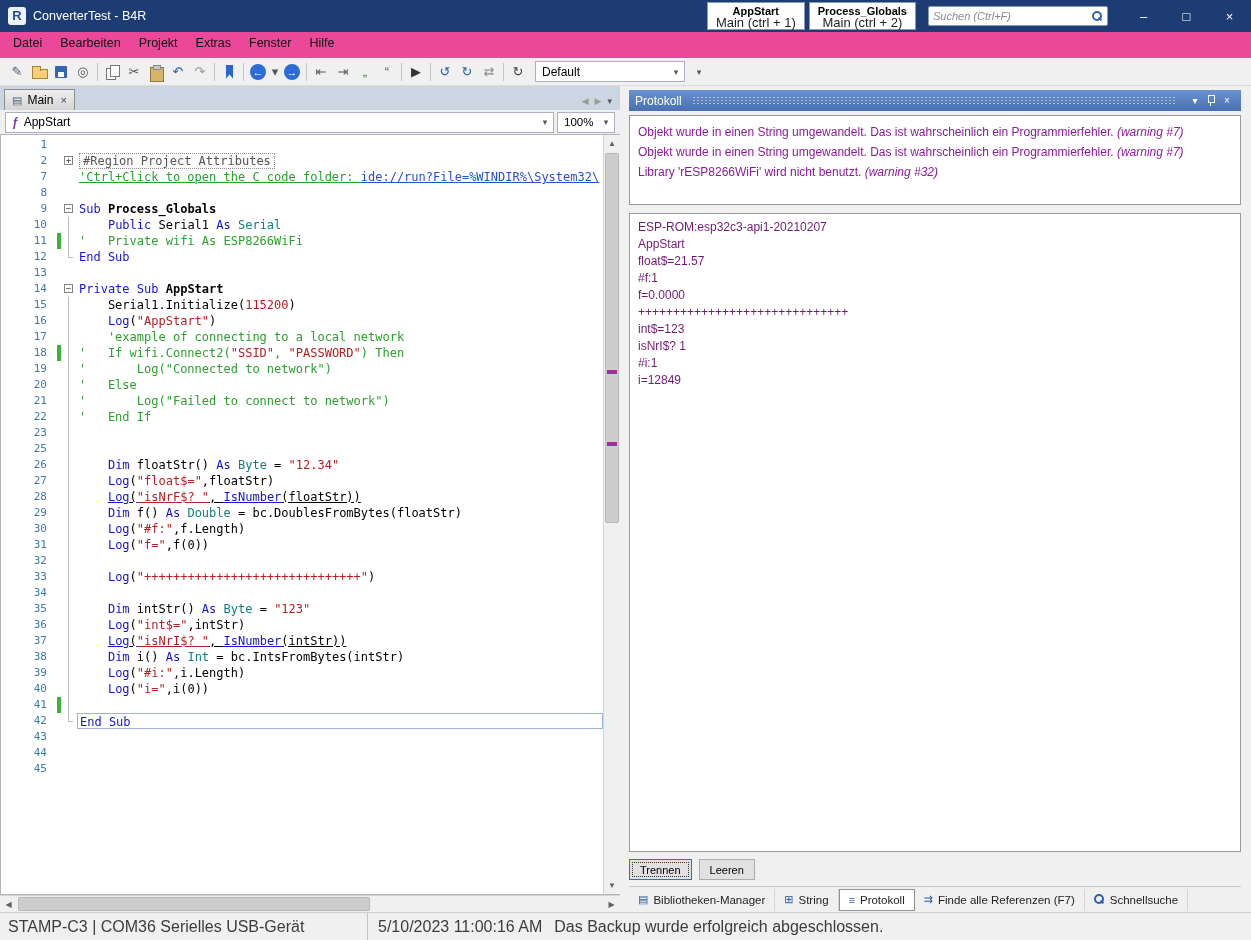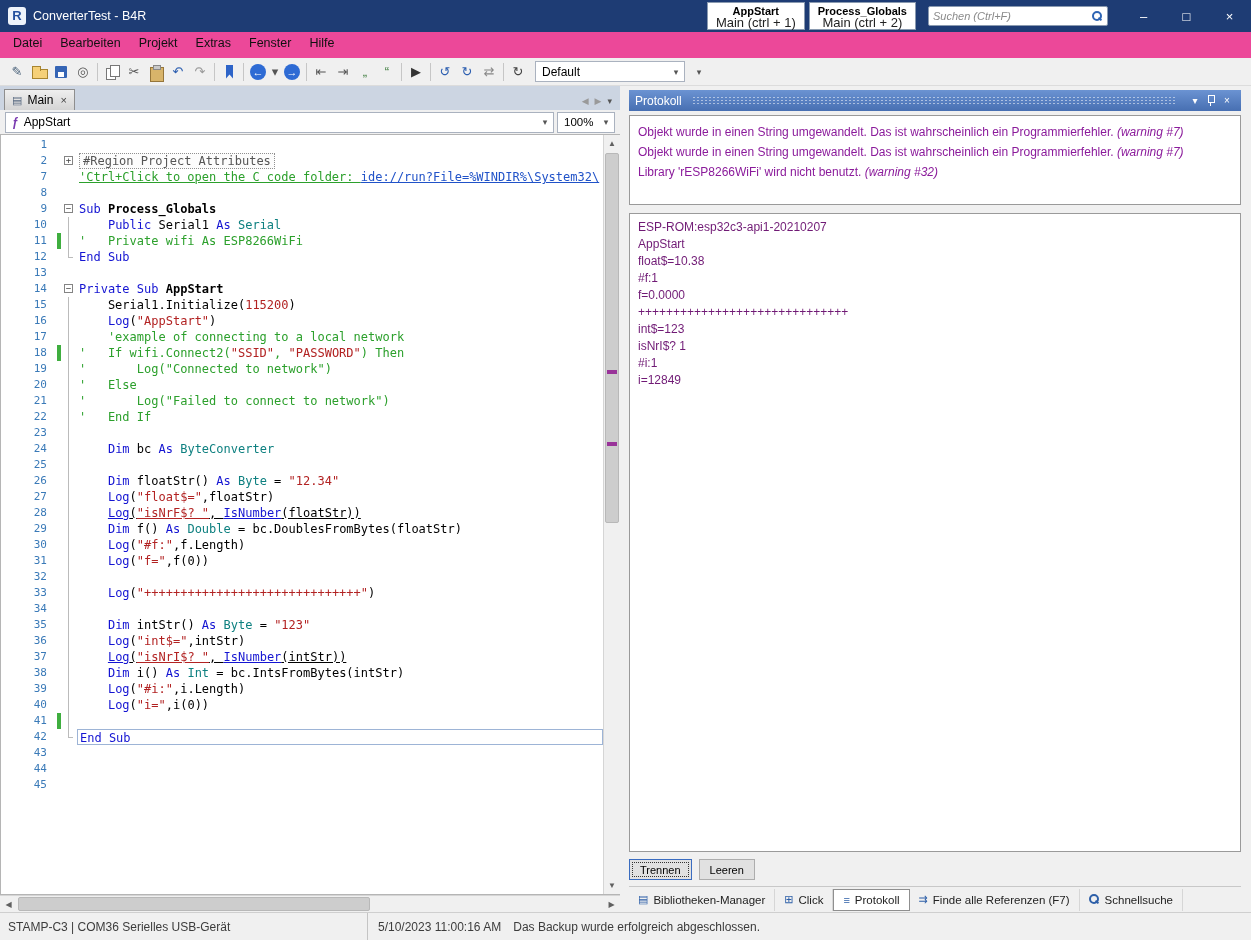--- a/index.html
+++ b/index.html
@@ -127,21 +127,21 @@
 
   .bottom-tabs { height:26px; display:flex; align-items:center; border-top:1px solid #c8c8c8; margin-top:4px; flex:none; }
   .btab { display:flex; align-items:center; gap:5px; padding:3px 9px; font-size:11.5px; color:#222;
           border-right:1px solid #d6d6d6; height:22px; white-space:nowrap; }
   .btab .bicon { color:#2d5fa8; font-size:11px; }
   .btab.active { background:#fff; border:1px solid #8f8f8f; }
   .mag.dark::before { border-color:#2d5fa8; } .mag.dark::after { background:#2d5fa8; }
 
   
   .statusbar { height:28px; background:#f0f0f0; border-top:1px solid #cfcfcf; display:flex; align-items:center;
-               flex:none; font-size:12px; color:#3c3c3c; }
+               flex:none; font-size:16px; color:#3c3c3c; }
   .sb-device { width:368px; padding-left:8px; border-right:1px solid #c4c4c4; height:100%; display:flex; align-items:center; flex:none; }
   .sb-time { padding-left:10px; }
   .sb-msg { padding-left:12px; }
 </style>
 </head>
 <body>
 
 <div class="window">
 
   <div class="titlebar">
@@ -259,21 +259,20 @@
             <div class="code-row"><span class="ln">14</span><span class="chg"></span><span class="fold"><span class="foldbox">−</span></span><span class="ct"><span class="tk-kw">Private Sub </span><span class="tk-b">AppStart</span></span></div>
             <div class="code-row"><span class="ln">15</span><span class="chg"></span><span class="fold f-g"></span><span class="ct"><span class="tk-pl">    Serial1.Initialize(</span><span class="tk-st">115200</span><span class="tk-pl">)</span></span></div>
             <div class="code-row"><span class="ln">16</span><span class="chg"></span><span class="fold f-g"></span><span class="ct"><span class="tk-pl">    </span><span class="tk-kw">Log</span><span class="tk-pl">(</span><span class="tk-st">"AppStart"</span><span class="tk-pl">)</span></span></div>
             <div class="code-row"><span class="ln">17</span><span class="chg"></span><span class="fold f-g"></span><span class="ct"><span class="tk-cm">    'example of connecting to a local network</span></span></div>
             <div class="code-row"><span class="ln">18</span><span class="chg on"></span><span class="fold f-g"></span><span class="ct"><span class="tk-cm">'   If wifi.Connect2(</span><span class="tk-st">"SSID"</span><span class="tk-cm">, </span><span class="tk-st">"PASSWORD"</span><span class="tk-cm">) Then</span></span></div>
             <div class="code-row"><span class="ln">19</span><span class="chg"></span><span class="fold f-g"></span><span class="ct"><span class="tk-cm">'       Log("Connected to network")</span></span></div>
             <div class="code-row"><span class="ln">20</span><span class="chg"></span><span class="fold f-g"></span><span class="ct"><span class="tk-cm">'   Else</span></span></div>
             <div class="code-row"><span class="ln">21</span><span class="chg"></span><span class="fold f-g"></span><span class="ct"><span class="tk-cm">'       Log("Failed to connect to network")</span></span></div>
             <div class="code-row"><span class="ln">22</span><span class="chg"></span><span class="fold f-g"></span><span class="ct"><span class="tk-cm">'   End If</span></span></div>
             <div class="code-row"><span class="ln">23</span><span class="chg"></span><span class="fold f-g"></span><span class="ct"></span></div>
-            <div class="code-row"><span class="ln">24</span><span class="chg"></span><span class="fold f-g"></span><span class="ct"><span class="tk-pl">    </span><span class="tk-kw">Dim </span><span class="tk-pl">bc </span><span class="tk-kw">As </span><span class="tk-ty">ByteConverter</span></span></div>
             <div class="code-row"><span class="ln">25</span><span class="chg"></span><span class="fold f-g"></span><span class="ct"></span></div>
             <div class="code-row"><span class="ln">26</span><span class="chg"></span><span class="fold f-g"></span><span class="ct"><span class="tk-pl">    </span><span class="tk-kw">Dim </span><span class="tk-pl">floatStr() </span><span class="tk-kw">As </span><span class="tk-ty">Byte</span><span class="tk-pl"> = </span><span class="tk-st">"12.34"</span></span></div>
             <div class="code-row"><span class="ln">27</span><span class="chg"></span><span class="fold f-g"></span><span class="ct"><span class="tk-pl">    </span><span class="tk-kw">Log</span><span class="tk-pl">(</span><span class="tk-st">"float$="</span><span class="tk-pl">,floatStr)</span></span></div>
             <div class="code-row"><span class="ln">28</span><span class="chg"></span><span class="fold f-g"></span><span class="ct"><span class="tk-pl">    </span><span class="tk-kw tk-u">Log</span><span class="tk-pl tk-u">(</span><span class="tk-st tk-u">"isNrF$? "</span><span class="tk-pl tk-u">, </span><span class="tk-kw tk-u">IsNumber</span><span class="tk-pl tk-u">(floatStr))</span></span></div>
             <div class="code-row"><span class="ln">29</span><span class="chg"></span><span class="fold f-g"></span><span class="ct"><span class="tk-pl">    </span><span class="tk-kw">Dim </span><span class="tk-pl">f() </span><span class="tk-kw">As </span><span class="tk-ty">Double</span><span class="tk-pl"> = bc.DoublesFromBytes(floatStr)</span></span></div>
             <div class="code-row"><span class="ln">30</span><span class="chg"></span><span class="fold f-g"></span><span class="ct"><span class="tk-pl">    </span><span class="tk-kw">Log</span><span class="tk-pl">(</span><span class="tk-st">"#f:"</span><span class="tk-pl">,f.Length)</span></span></div>
             <div class="code-row"><span class="ln">31</span><span class="chg"></span><span class="fold f-g"></span><span class="ct"><span class="tk-pl">    </span><span class="tk-kw">Log</span><span class="tk-pl">(</span><span class="tk-st">"f="</span><span class="tk-pl">,f(0))</span></span></div>
             <div class="code-row"><span class="ln">32</span><span class="chg"></span><span class="fold f-g"></span><span class="ct"></span></div>
             <div class="code-row"><span class="ln">33</span><span class="chg"></span><span class="fold f-g"></span><span class="ct"><span class="tk-pl">    </span><span class="tk-kw">Log</span><span class="tk-pl">(</span><span class="tk-st">"++++++++++++++++++++++++++++++"</span><span class="tk-pl">)</span></span></div>
             <div class="code-row"><span class="ln">34</span><span class="chg"></span><span class="fold f-g"></span><span class="ct"></span></div>
@@ -319,41 +318,41 @@
         <span class="hdr-ic">×</span>
       </div>
       <div class="warn-box" id="warn-box">
           <div class="warn-line"><span>Objekt wurde in einen String umgewandelt. Das ist wahrscheinlich ein Programmierfehler. </span><span class="warn-tag">(warning #7)</span></div>
           <div class="warn-line"><span>Objekt wurde in einen String umgewandelt. Das ist wahrscheinlich ein Programmierfehler. </span><span class="warn-tag">(warning #7)</span></div>
           <div class="warn-line"><span>Library 'rESP8266WiFi' wird nicht benutzt. </span><span class="warn-tag">(warning #32)</span></div>
         </div>
       <div class="log-box" id="log-box">
           <div class="log-line">ESP-ROM:esp32c3-api1-20210207</div>
           <div class="log-line">AppStart</div>
-          <div class="log-line">float$=10.38</div>
+          <div class="log-line">float$=21.57</div>
           <div class="log-line">#f:1</div>
           <div class="log-line">f=0.0000</div>
           <div class="log-line">++++++++++++++++++++++++++++++</div>
           <div class="log-line">int$=123</div>
           <div class="log-line">isNrI$? 1</div>
           <div class="log-line">#i:1</div>
           <div class="log-line">i=12849</div>
         </div>
       <div class="log-buttons">
         <button class="log-btn focused">Trennen</button>
         <button class="log-btn">Leeren</button>
       </div>
       <div class="bottom-tabs" id="bottom-tabs">
           <div class="btab">
             <span class="bicon">▤</span>
             <span>Bibliotheken-Manager</span>
           </div>
           <div class="btab">
             <span class="bicon">⊞</span>
-            <span>Click</span>
+            <span>String</span>
           </div>
           <div class="btab active">
             <span class="bicon">≡</span>
             <span>Protokoll</span>
           </div>
           <div class="btab">
             <span class="bicon">⇉</span>
             <span>Finde alle Referenzen (F7)</span>
           </div>
           <div class="btab">

